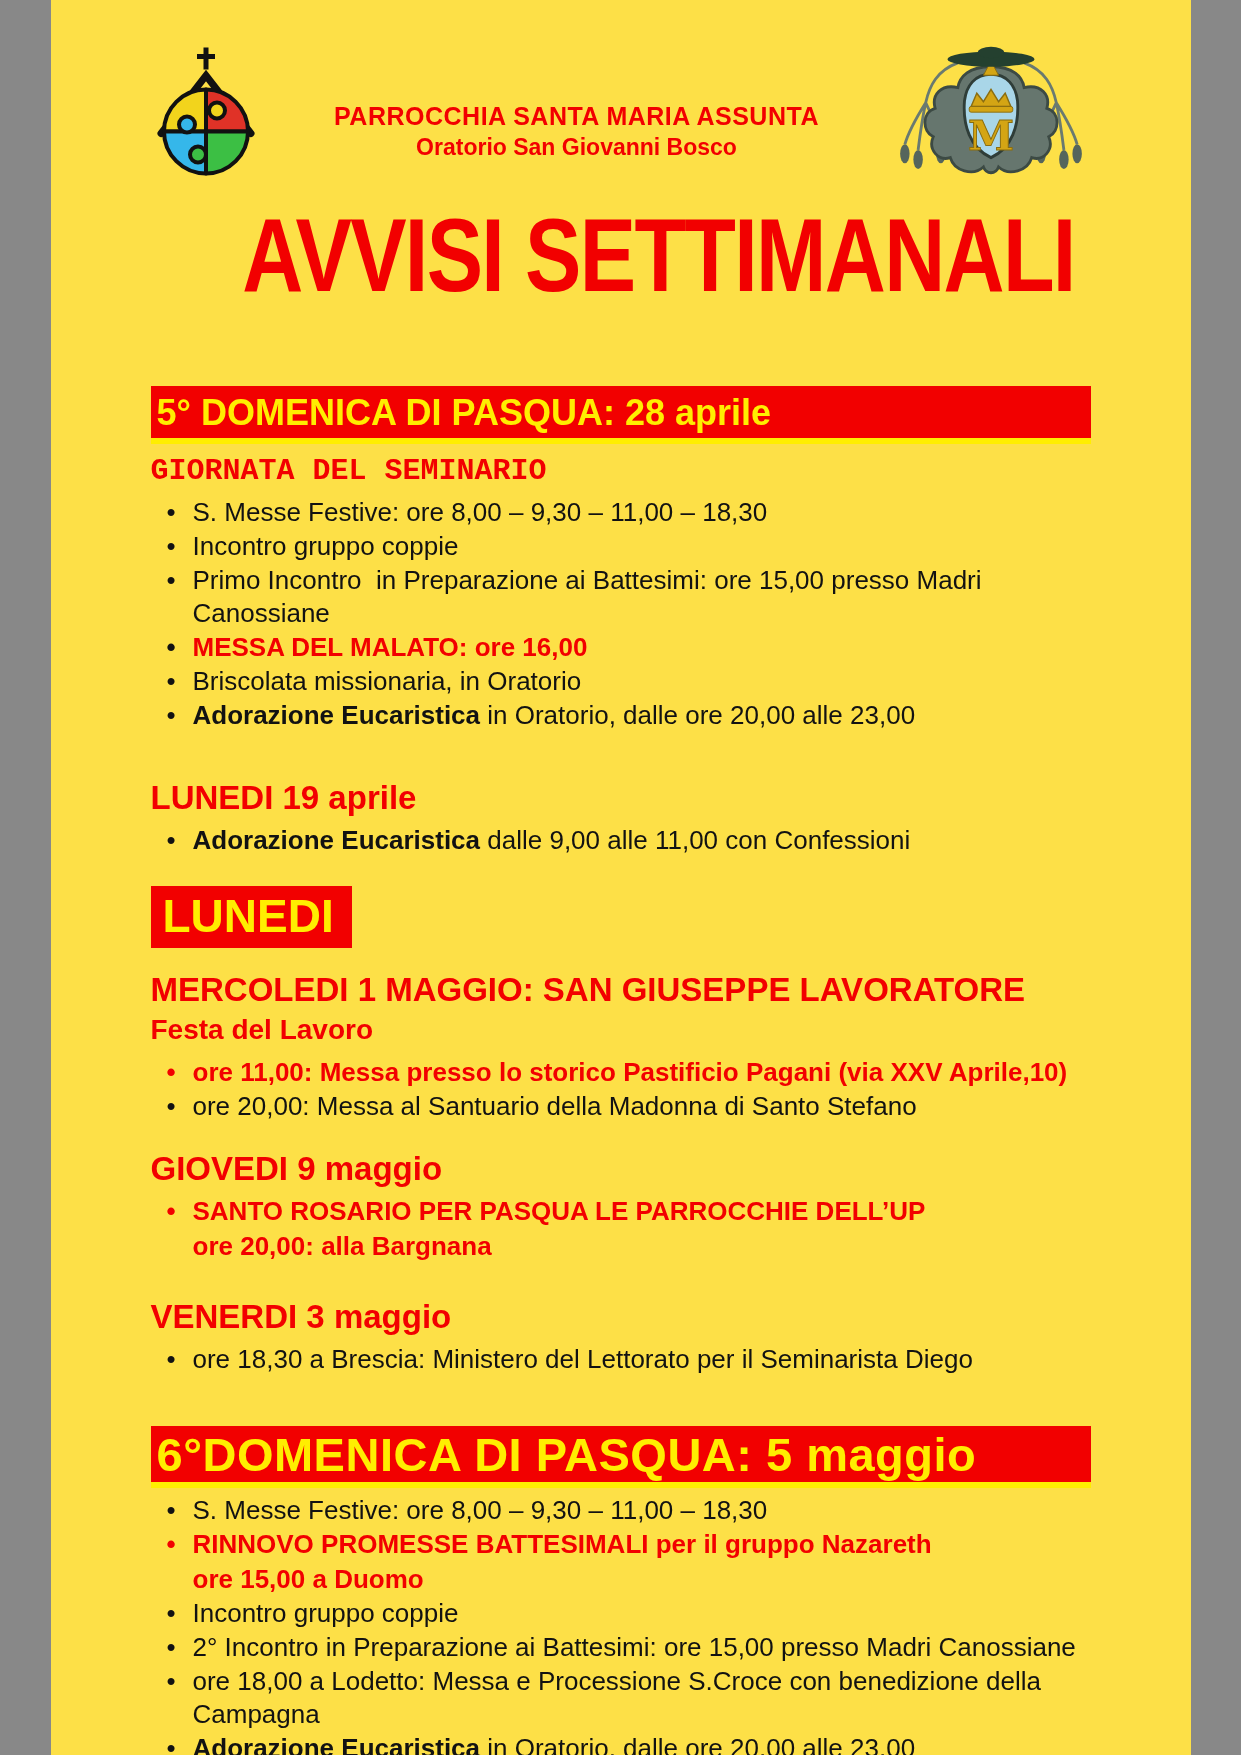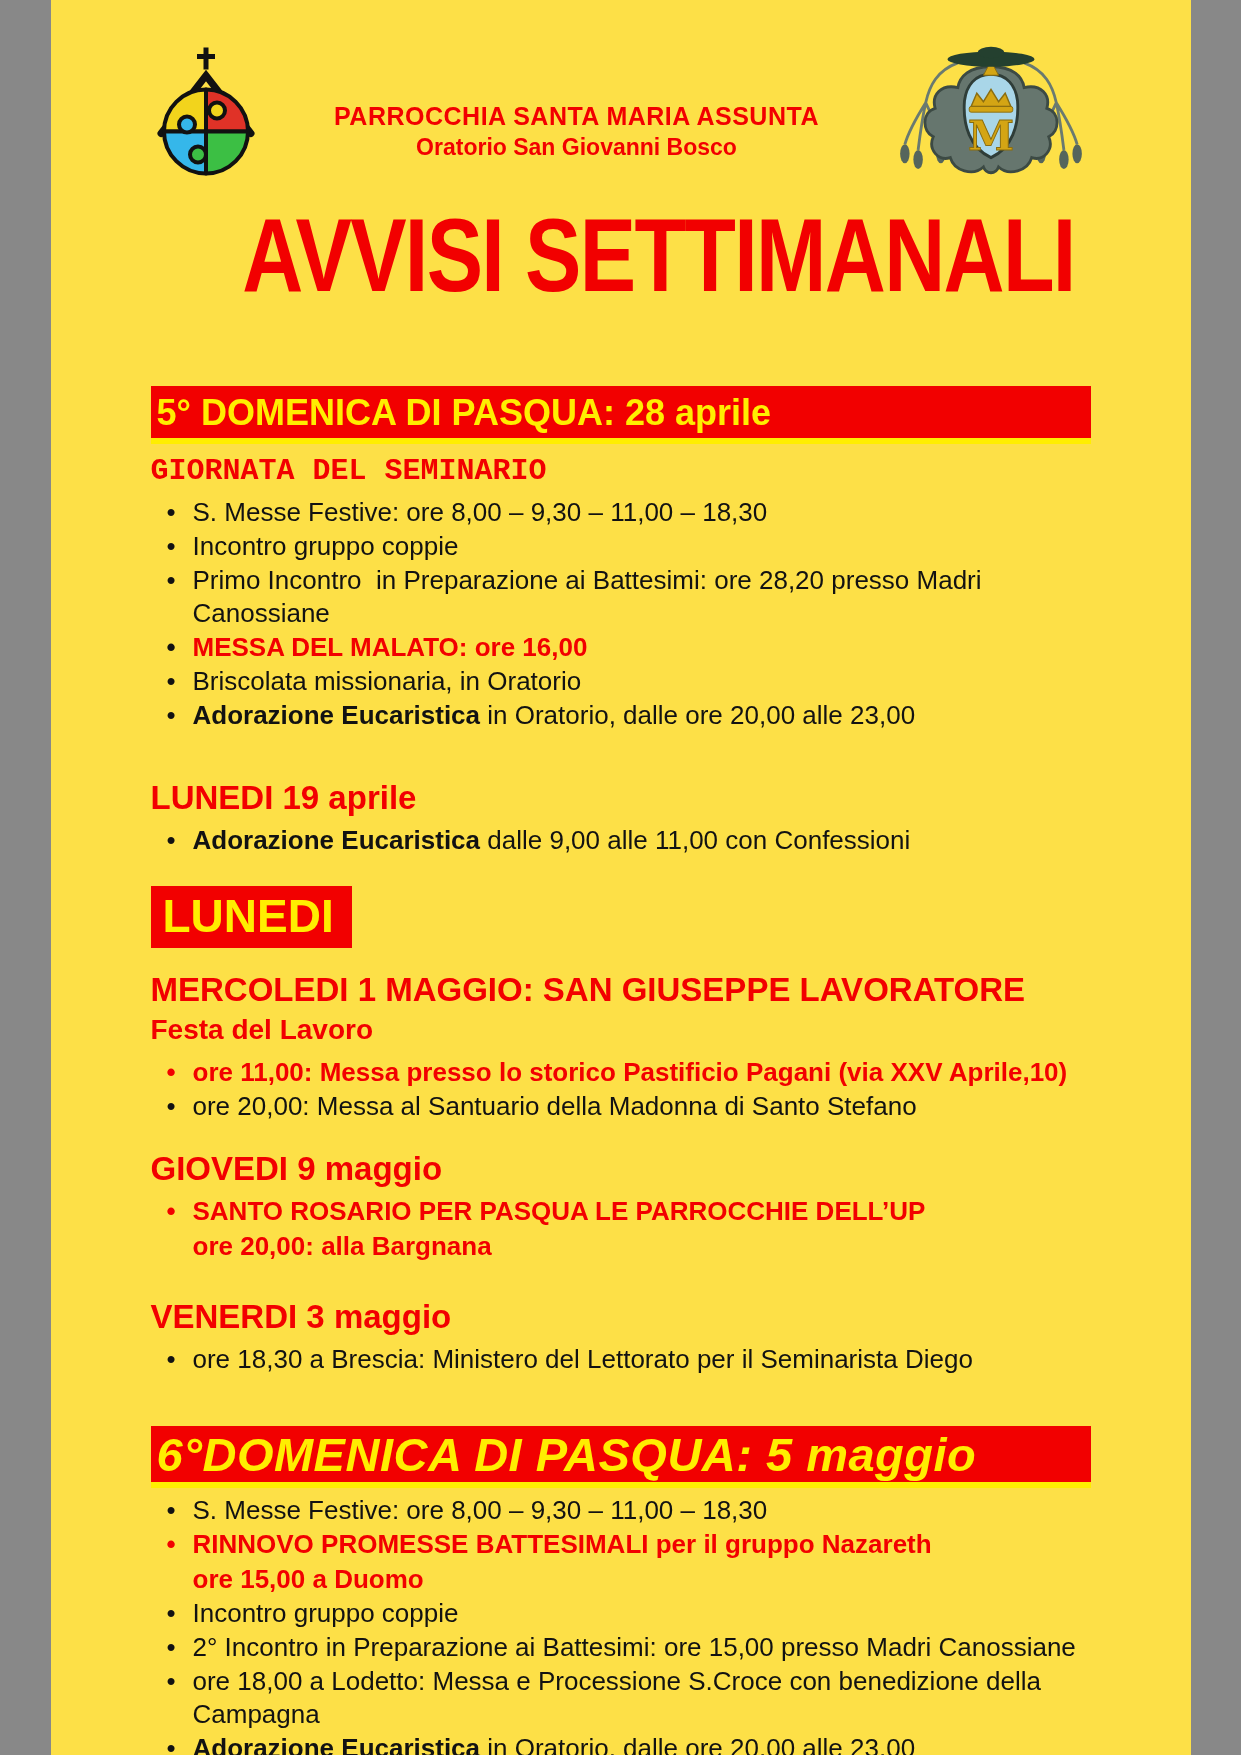--- a/index.html
+++ b/index.html
@@ -36,21 +36,21 @@
   }
   
   .banner{
     width:940px;box-sizing:border-box;
     background:var(--red);color:var(--yellow);
     font-weight:bold;white-space:nowrap;overflow:hidden;
     border-bottom:6px solid var(--yellow);
     padding:3px 6px 1px 6px;
   }
   .banner-1{margin-top:76px;font-size:36px;line-height:48px;}
-  .banner-2{margin-top:50px;font-size:47px;line-height:52px;letter-spacing:.5px;font-style:italic;}
+  .banner-2{margin-top:50px;font-size:47px;line-height:52px;letter-spacing:.5px;}
   .month-banner{
     display:inline-block;background:var(--red);color:var(--yellow);
     font-size:46px;line-height:50px;font-weight:bold;
     padding:5px 18px 7px 12px;margin-top:28px;
   }
   
   .subheading{color:var(--red);font-weight:bold;font-size:30px;line-height:38px;margin-top:8px;font-family:Liberation Mono, monospace;}
   .day-heading{color:var(--red);font-weight:bold;font-size:33px;line-height:40px;}
   .day-heading.mt-lunedi{margin-top:46px;}
   .day-heading.mt-mercoledi{margin-top:22px;}
@@ -128,21 +128,21 @@
 
   <div class="title-wrap">
     <span class="main-title">AVVISI SETTIMANALI</span>
   </div>
 
   <div class="banner banner-1">5° DOMENICA DI PASQUA: 28 aprile</div>
   <div class="subheading">GIORNATA DEL SEMINARIO</div>
   <ul class="bullets">
     <li>S. Messe Festive: ore 8,00 – 9,30 – 11,00 – 18,30</li>
     <li>Incontro gruppo coppie</li>
-    <li>Primo Incontro  in Preparazione ai Battesimi: ore 28,20 presso Madri Canossiane</li>
+    <li>Primo Incontro  in Preparazione ai Battesimi: ore 15,00 presso Madri Canossiane</li>
     <li class="red-item black-dot">MESSA DEL MALATO: ore 16,00</li>
     <li>Briscolata missionaria, in Oratorio</li>
     <li><span class="lead-bold">Adorazione Eucaristica</span><span> in Oratorio, dalle ore 20,00 alle 23,00</span></li>
   </ul>
 
   <div class="day-heading mt-lunedi">LUNEDI 19 aprile</div>
   <ul class="bullets">
     <li><span class="lead-bold">Adorazione Eucaristica</span><span> dalle 9,00 alle 11,00 con Confessioni</span></li>
   </ul>
 

